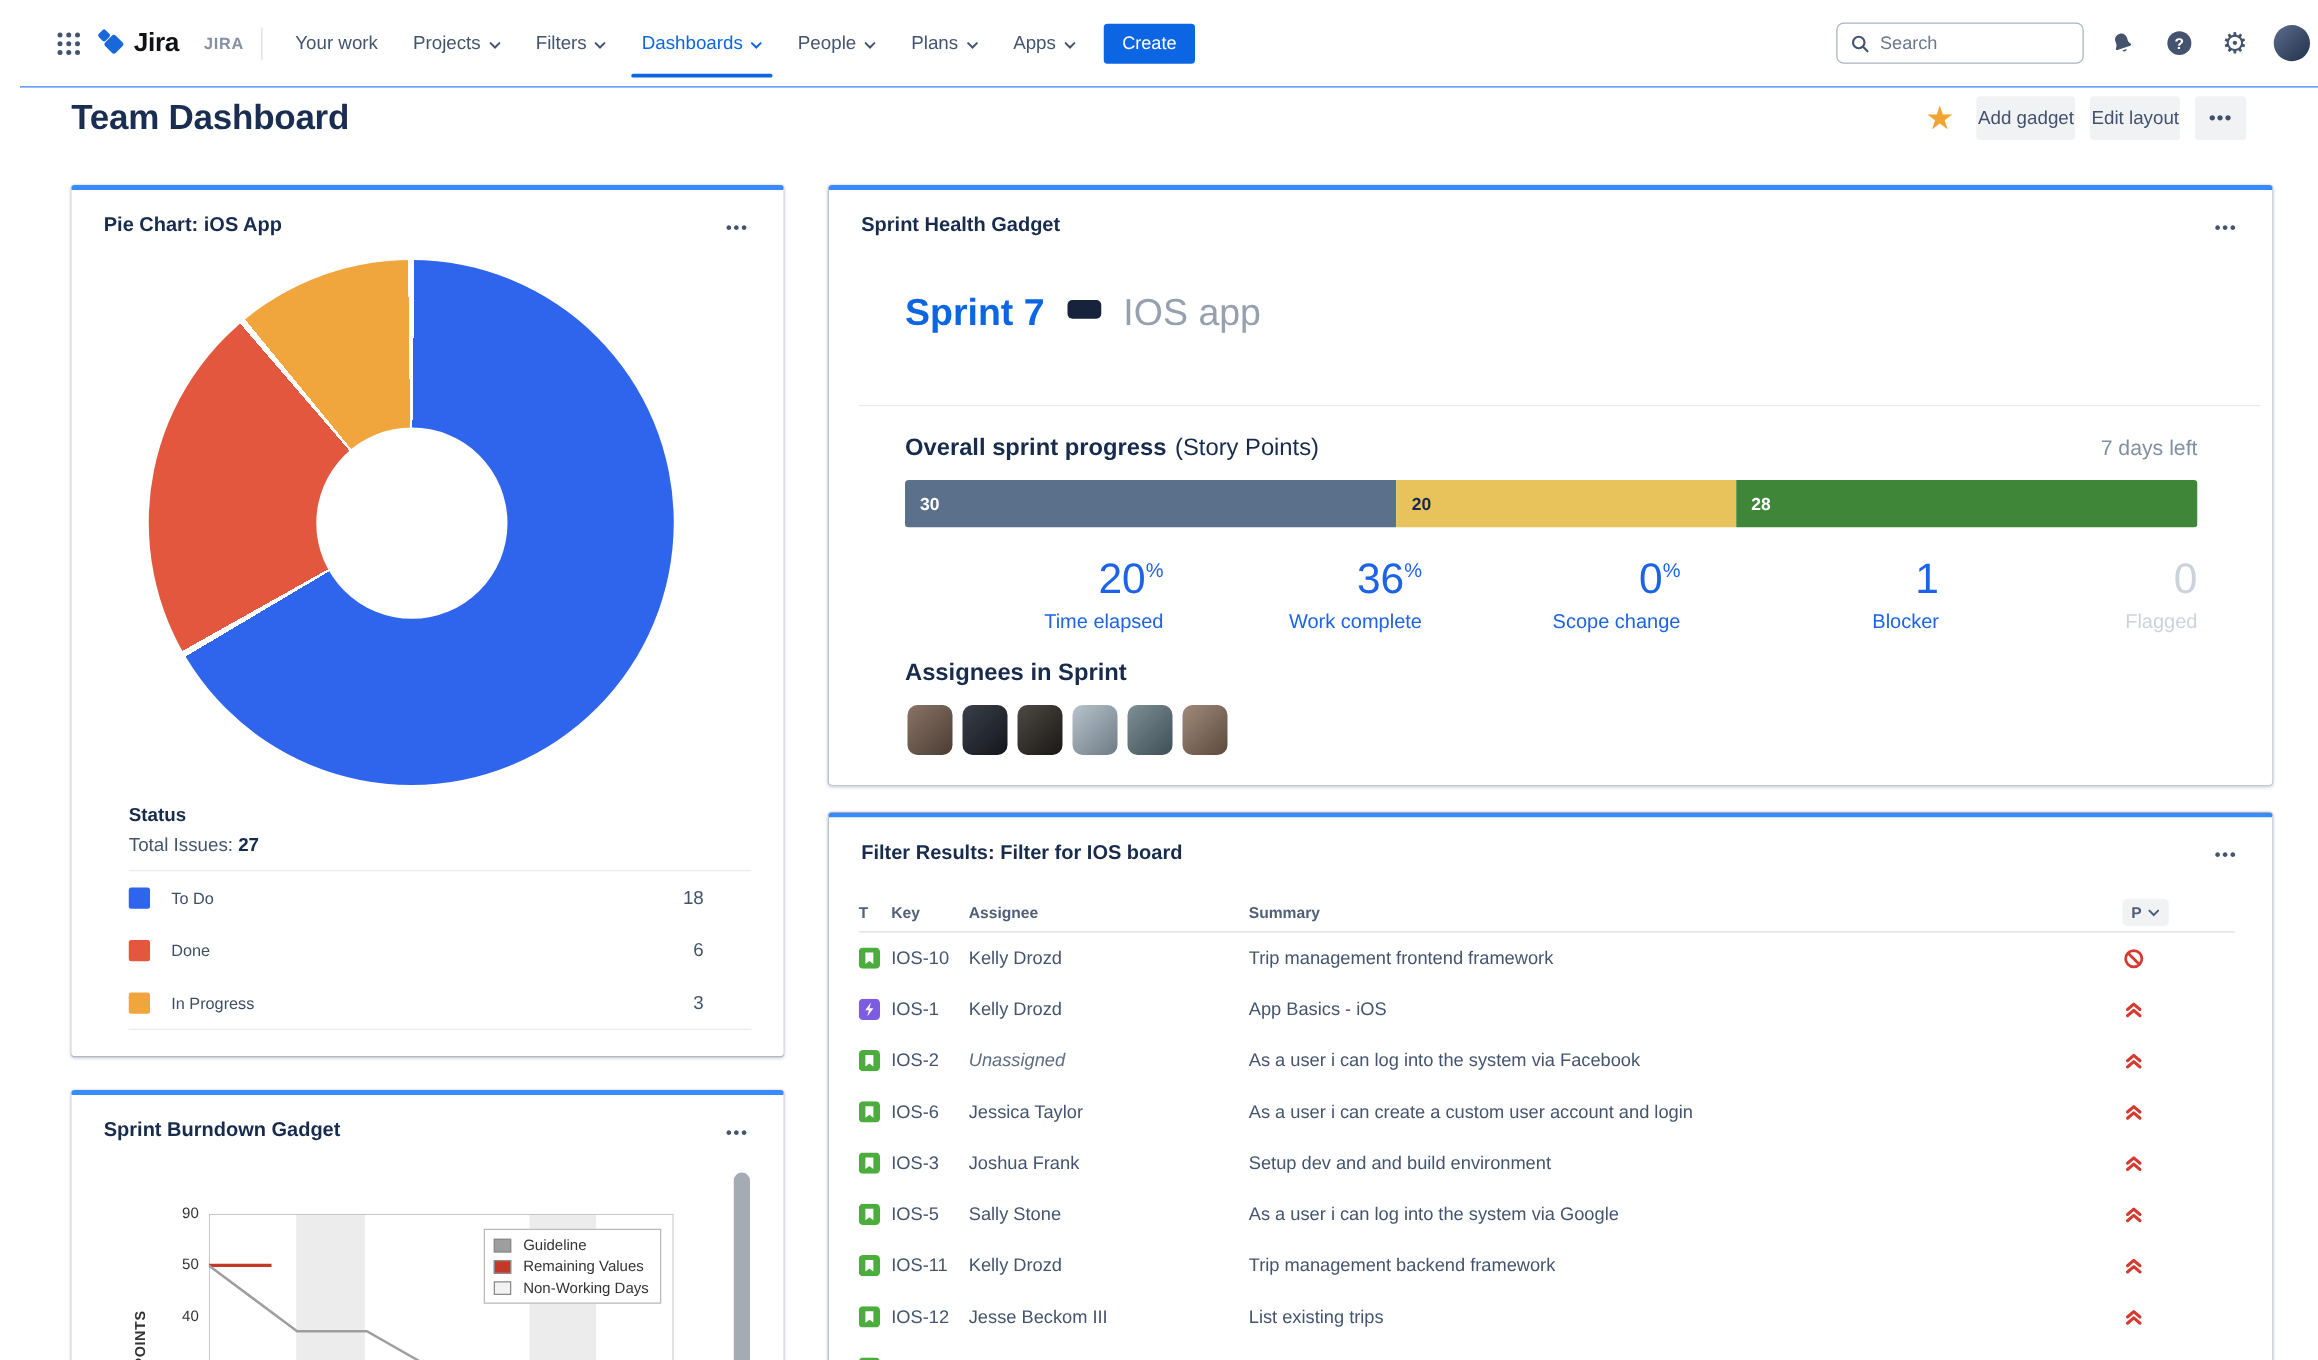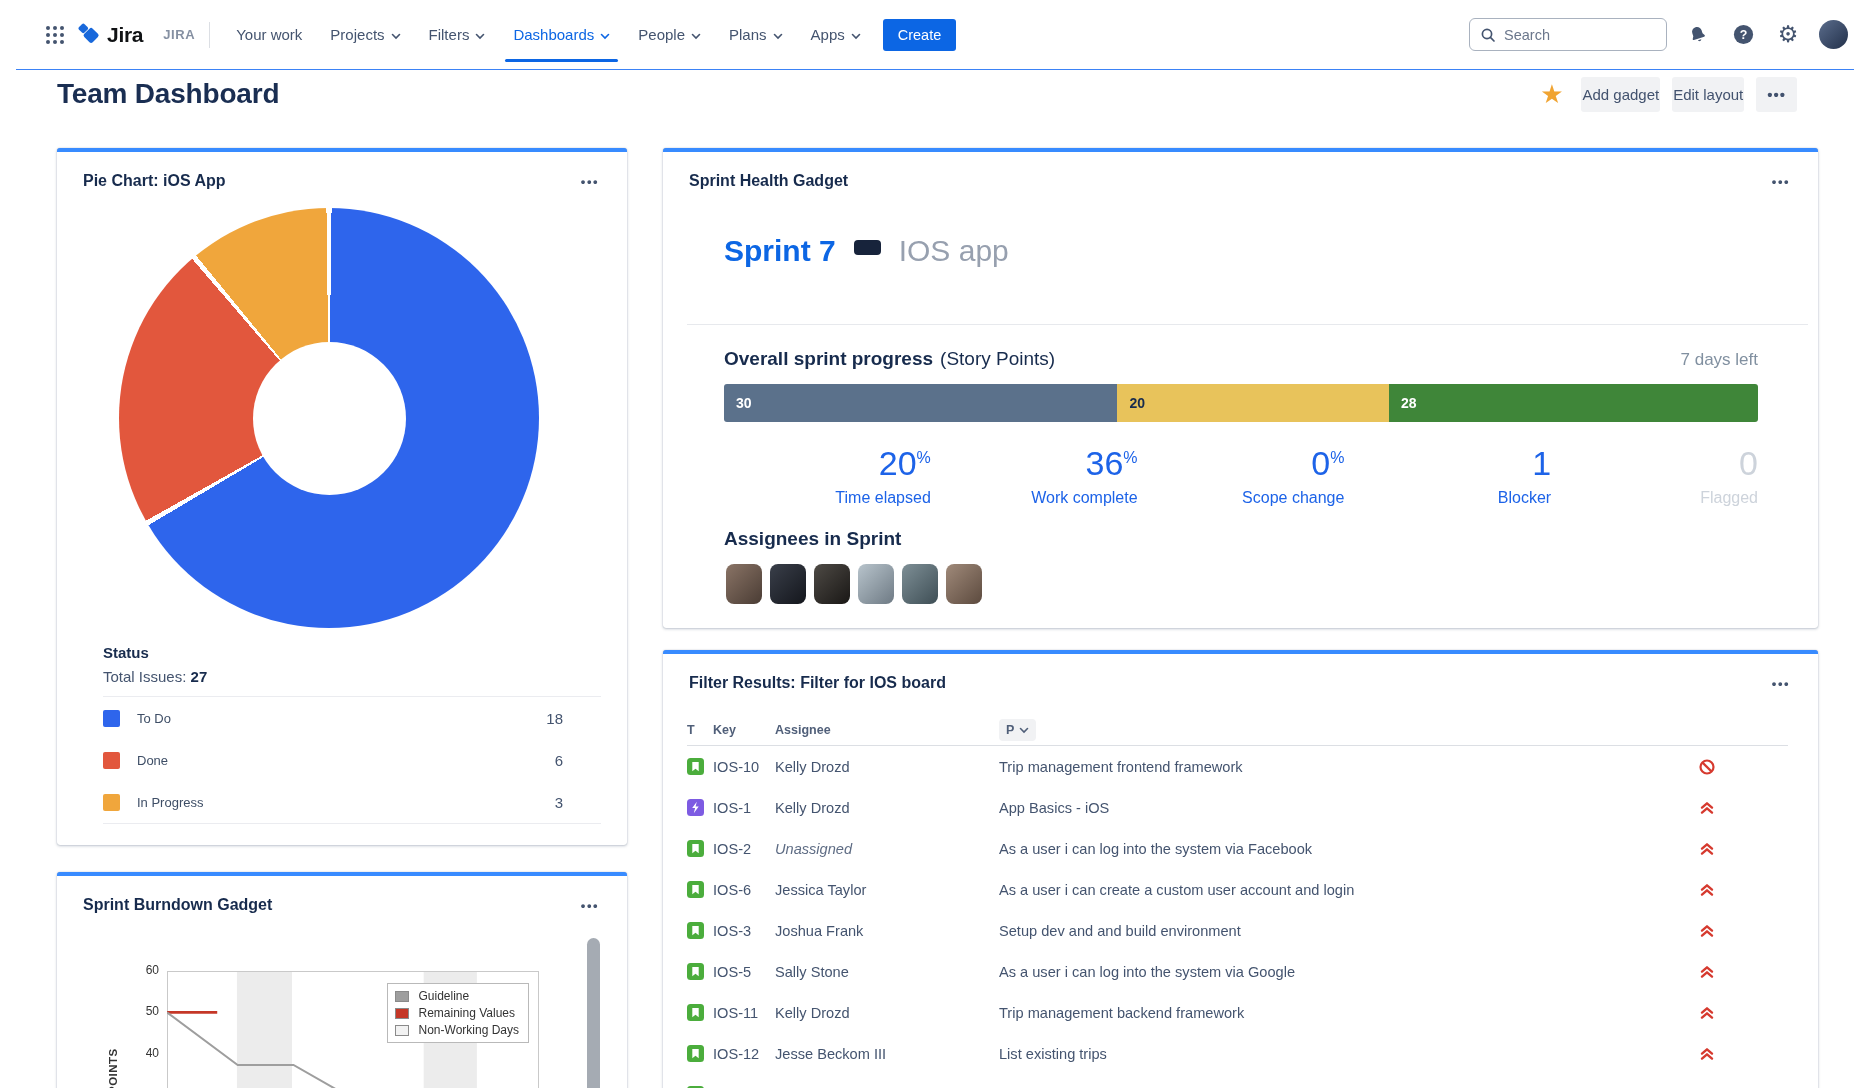--- a/index.html
+++ b/index.html
@@ -280,21 +280,21 @@
         </div>
         <div class="bd-leg-row">
           <span class="bd-leg-swatch" style="background: rgb(197, 55, 39);"></span>
           <span>Remaining Values</span>
         </div>
         <div class="bd-leg-row">
           <span class="bd-leg-swatch" style="background: rgb(242, 242, 242);"></span>
           <span>Non-Working Days</span>
         </div>
       </div>
-  <span class="bd-tick" style="top: -8px;">60</span>
+  <span class="bd-tick" style="top: -8px;">90</span>
       <span class="bd-tick" style="top: 33.3793px;">50</span>
       <span class="bd-tick" style="top: 74.7586px;">40</span>
       <span class="bd-tick" style="top: 116.138px;">30</span>
     </div>
   <div class="bd-scrollbar"></div>
 </section>
 
 <section class="card" id="card-sprint">
   <div class="card-head">
     <span class="card-title">Sprint Health Gadget</span>
@@ -352,20 +352,21 @@
 <section class="card" id="card-filter">
   <div class="card-head">
     <span class="card-title">Filter Results: Filter for IOS board</span>
     <button class="more-btn">•••</button>
   </div>
   <div class="ftable">
     <div class="fhead" id="fhead">
         <div>T</div>
         <div>Key</div>
         <div>Assignee</div>
+        <div>Summary</div>
         <div><span class="p-pill">
             <span>P</span>
             <svg width="10" height="8" viewBox="0 0 10 8">
               <path d="M1.5 2.5L5 6l3.5-3.5" stroke="currentColor" stroke-width="1.6" fill="none" stroke-linecap="round"></path>
             </svg>
           </span></div>
       </div>
     <div id="fbody">
         <div class="frow">
           <div class="type-ic">

